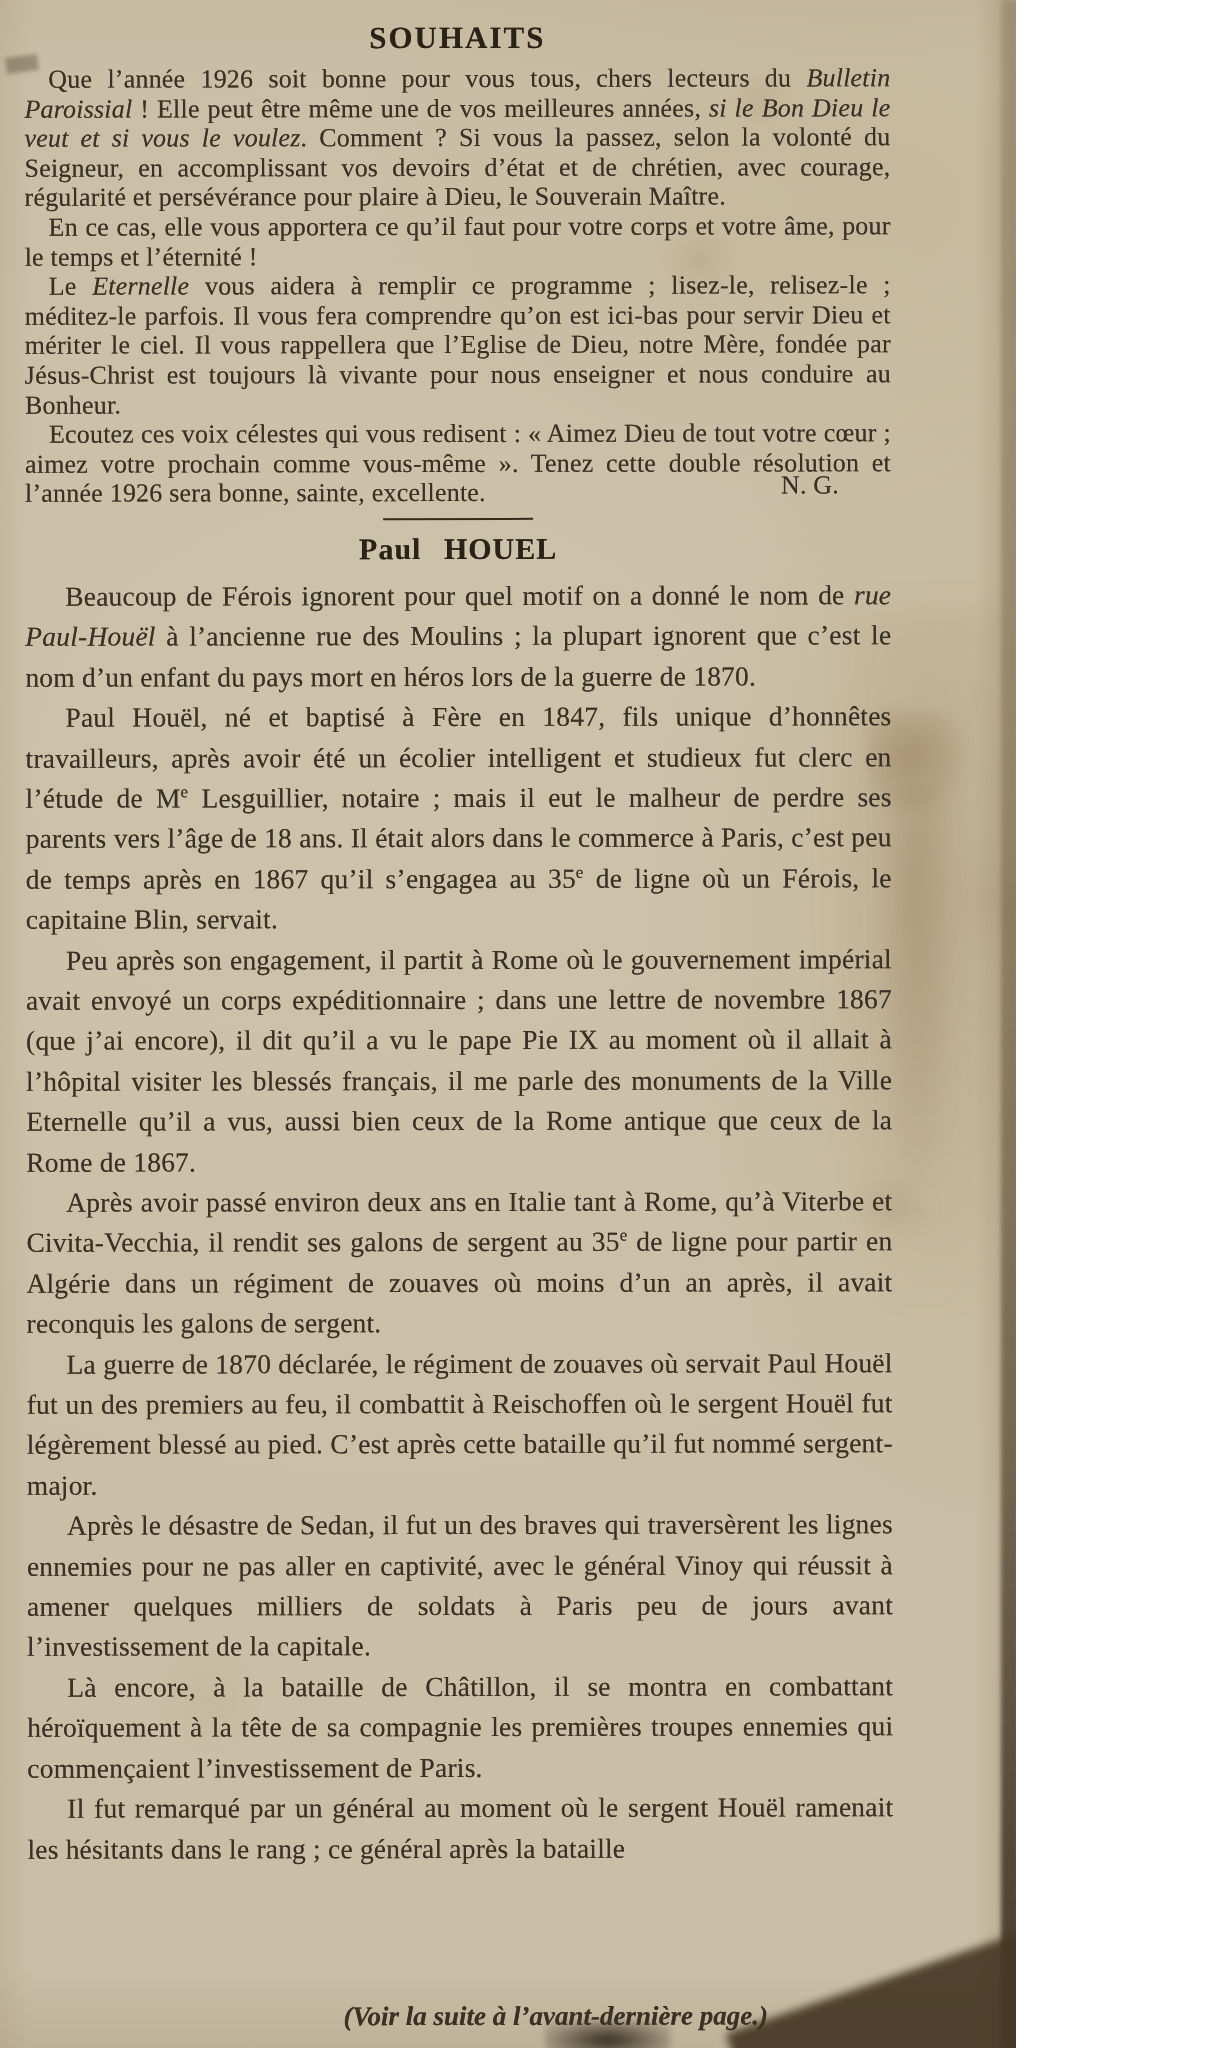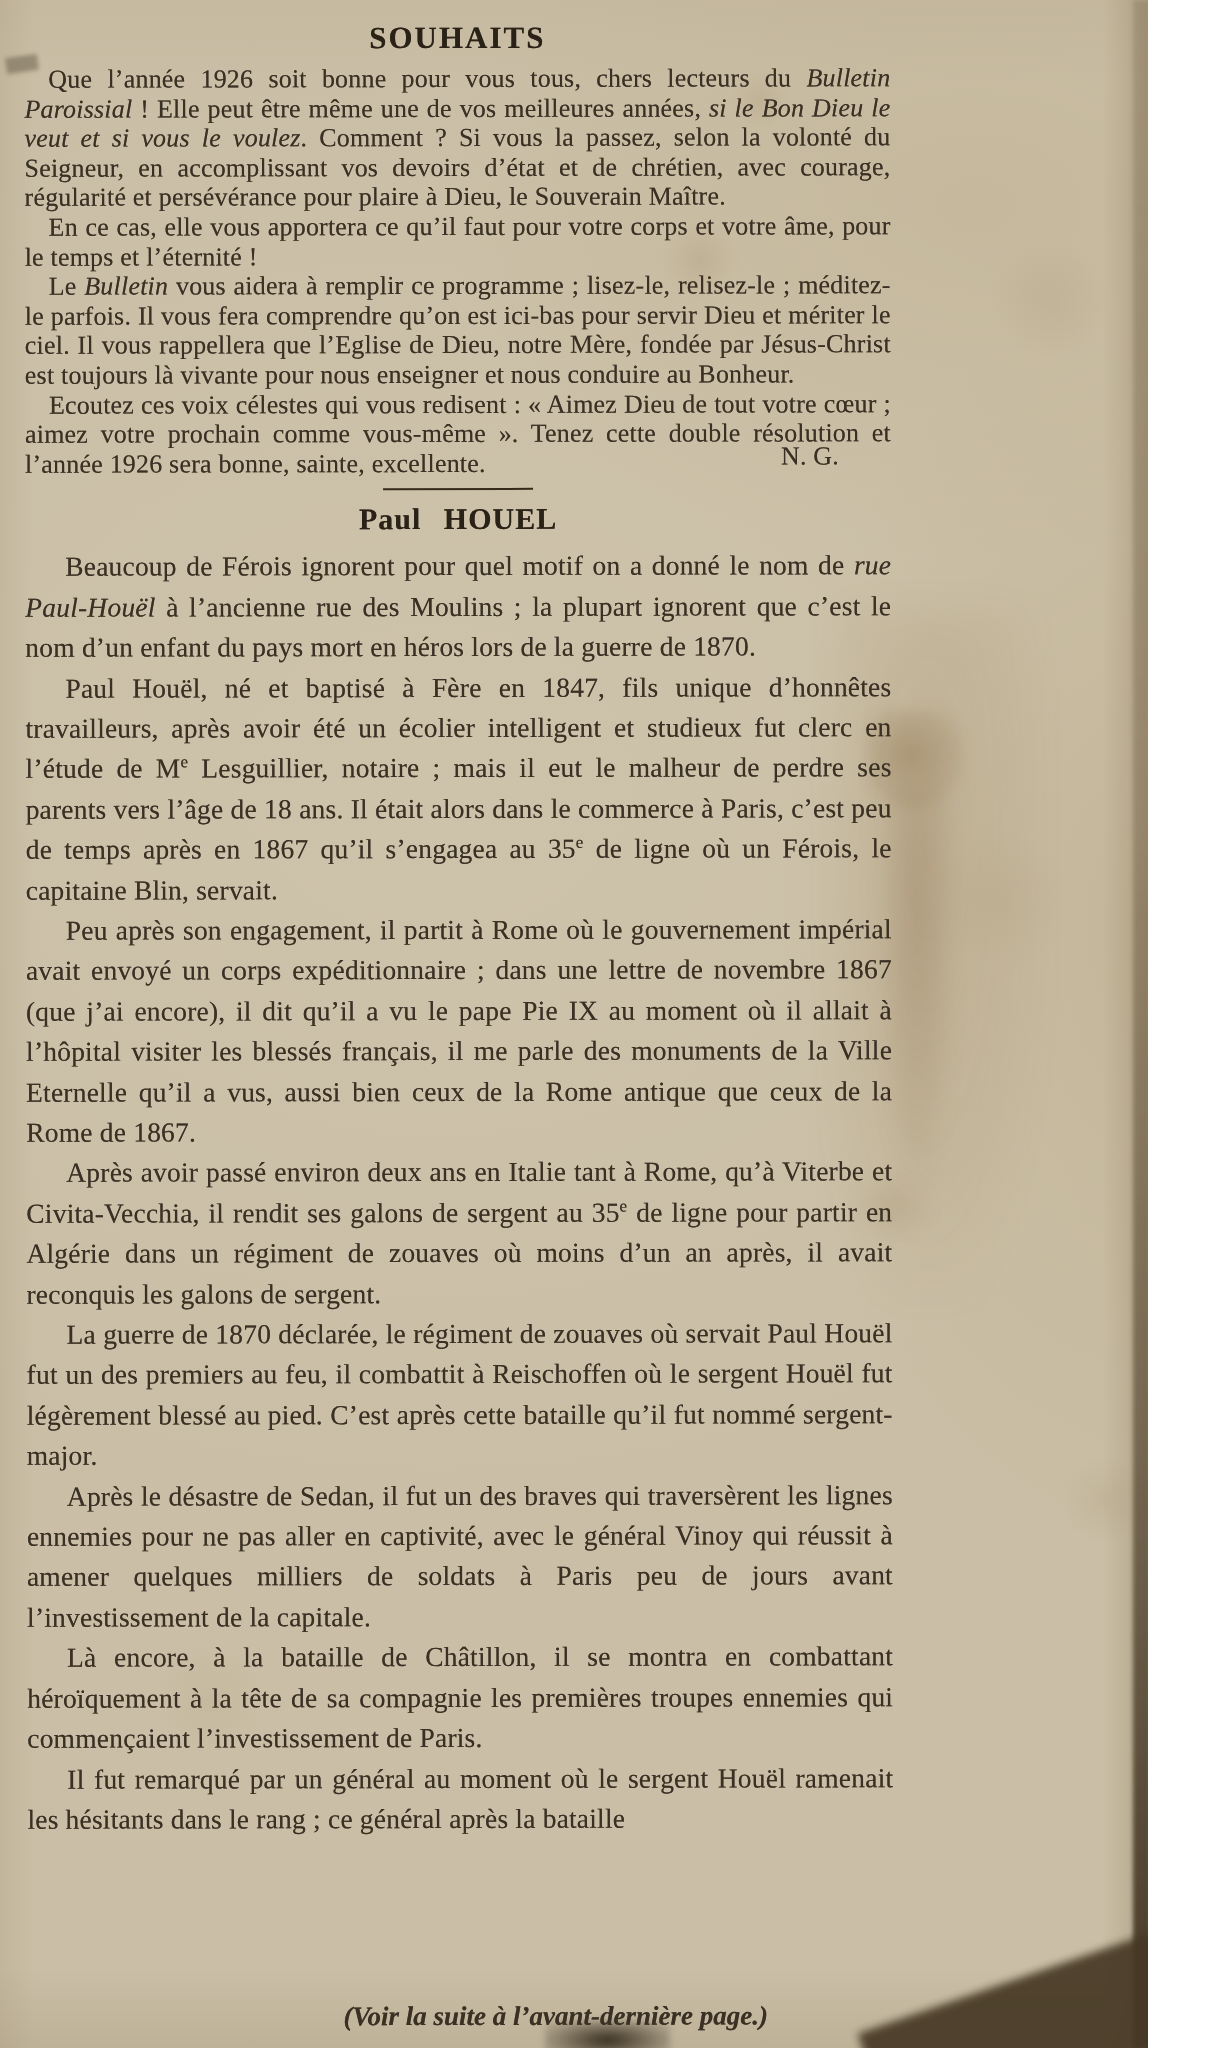--- a/index.html
+++ b/index.html
@@ -3,21 +3,21 @@
 <meta charset="utf-8">
 <style>
   * { margin:0; padding:0; box-sizing:border-box; }
   html, body { width:1212px; height:2048px; }
   body {
     font-family:"Liberation Serif","DejaVu Serif",serif;
     overflow:hidden;
   }
   .paper {
     position:relative;
-    width:1148px; height:2048px;
+    width:1016px; height:2048px;
     overflow:hidden;
     background:
       radial-gradient(ellipse 900px 600px at 85% 10%, rgba(150,120,75,0.10), transparent 60%),
       radial-gradient(ellipse 520px 900px at 99% 45%, rgba(146,115,68,0.13), transparent 70%),
       radial-gradient(ellipse 1400px 1100px at 38% 38%, rgba(255,250,235,0.06), transparent 70%),
       linear-gradient(90deg, rgba(120,100,70,0.10) 0%, transparent 3%, transparent 96%, rgba(110,90,60,0.25) 100%),
       linear-gradient(180deg, rgba(120,100,70,0.06) 0%, transparent 4%, transparent 96%, rgba(100,82,55,0.12) 100%),
       var(--paper, #cabfa6);
   }
 
@@ -153,21 +153,21 @@
   <div class="stain edge-right"></div>
   <div class="stain corner-shadow"></div>
   <div class="stain bottom-smudge"></div>
 
   <div class="text-column">
 
     <section class="article article-1">
       <h1 class="title">SOUHAITS</h1>
       <p class="para">Que l’année 1926 soit bonne pour vous tous, chers lecteurs du <i>Bulletin Paroissial</i> ! Elle peut être même une de vos meilleures années, <i>si le Bon Dieu le veut et si vous le voulez</i>. Comment ? Si vous la passez, selon la volonté du Seigneur, en accomplissant vos devoirs d’état et de chrétien, avec courage, régularité et persévérance pour plaire à Dieu, le Souverain Maître.</p>
       <p class="para">En ce cas, elle vous apportera ce qu’il faut pour votre corps et votre âme, pour le temps et l’éternité !</p>
-      <p class="para">Le <i>Bulletin</i> vous aidera à remplir ce programme ; lisez-le, relisez-le ; méditez-le parfois. Il vous fera comprendre qu’on est ici-bas pour servir Dieu et mériter le ciel. Il vous rappellera que l’Eglise de Dieu, notre Mère, fondée par Jésus-Christ est toujours là vivante pour nous enseigner et nous conduire au Bonheur.</p>
+      <p class="para">Le <i>Eternelle</i> vous aidera à remplir ce programme ; lisez-le, relisez-le ; méditez-le parfois. Il vous fera comprendre qu’on est ici-bas pour servir Dieu et mériter le ciel. Il vous rappellera que l’Eglise de Dieu, notre Mère, fondée par Jésus-Christ est toujours là vivante pour nous enseigner et nous conduire au Bonheur.</p>
       <p class="para sig-line">
         <span>Ecoutez ces voix célestes qui vous redisent : « Aimez Dieu de tout votre cœur ; aimez votre prochain comme vous-même ». Tenez cette double résolution et l’année 1926 sera bonne, sainte, excellente.</span>
         <span class="signature">N. G.</span>
       </p>
     </section>
 
     <div class="divider"></div>
 
     <section class="article article-2">
       <h2 class="title title-2">Paul HOUEL</h2>

